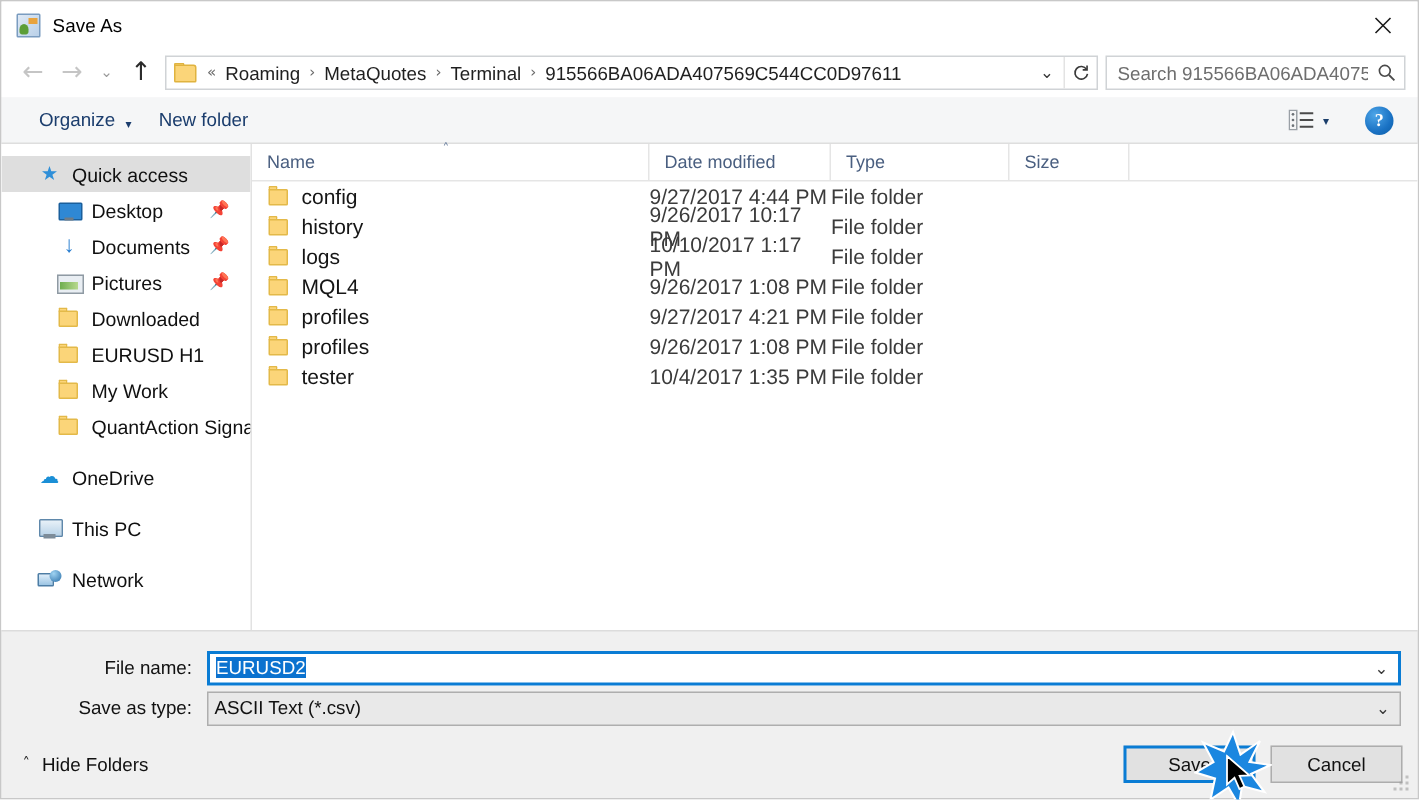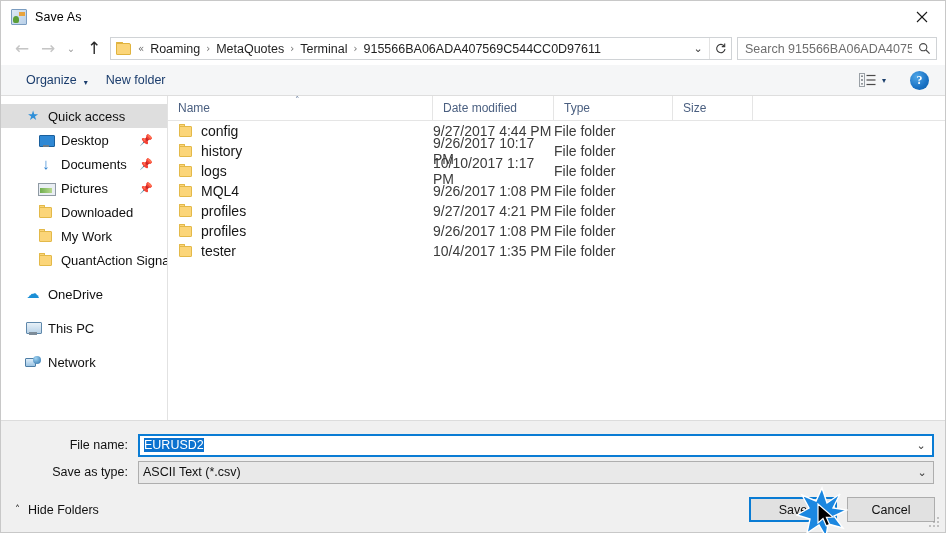--- a/index.html
+++ b/index.html
@@ -532,20 +532,27 @@
             <span class="ft"></span>
             <span class="fb"></span>
           </span>
         <span class="side-label">Downloaded</span>
       </div>
       <div class="side-item child">
         <span class="side-ico ico-folder">
             <span class="ft"></span>
             <span class="fb"></span>
           </span>
+        <span class="side-label">EURUSD H1</span>
+      </div>
+      <div class="side-item child">
+        <span class="side-ico ico-folder">
+            <span class="ft"></span>
+            <span class="fb"></span>
+          </span>
         <span class="side-label">My Work</span>
       </div>
       <div class="side-item child">
         <span class="side-ico ico-folder">
             <span class="ft"></span>
             <span class="fb"></span>
           </span>
         <span class="side-label">QuantAction Signal</span>
       </div>
 

